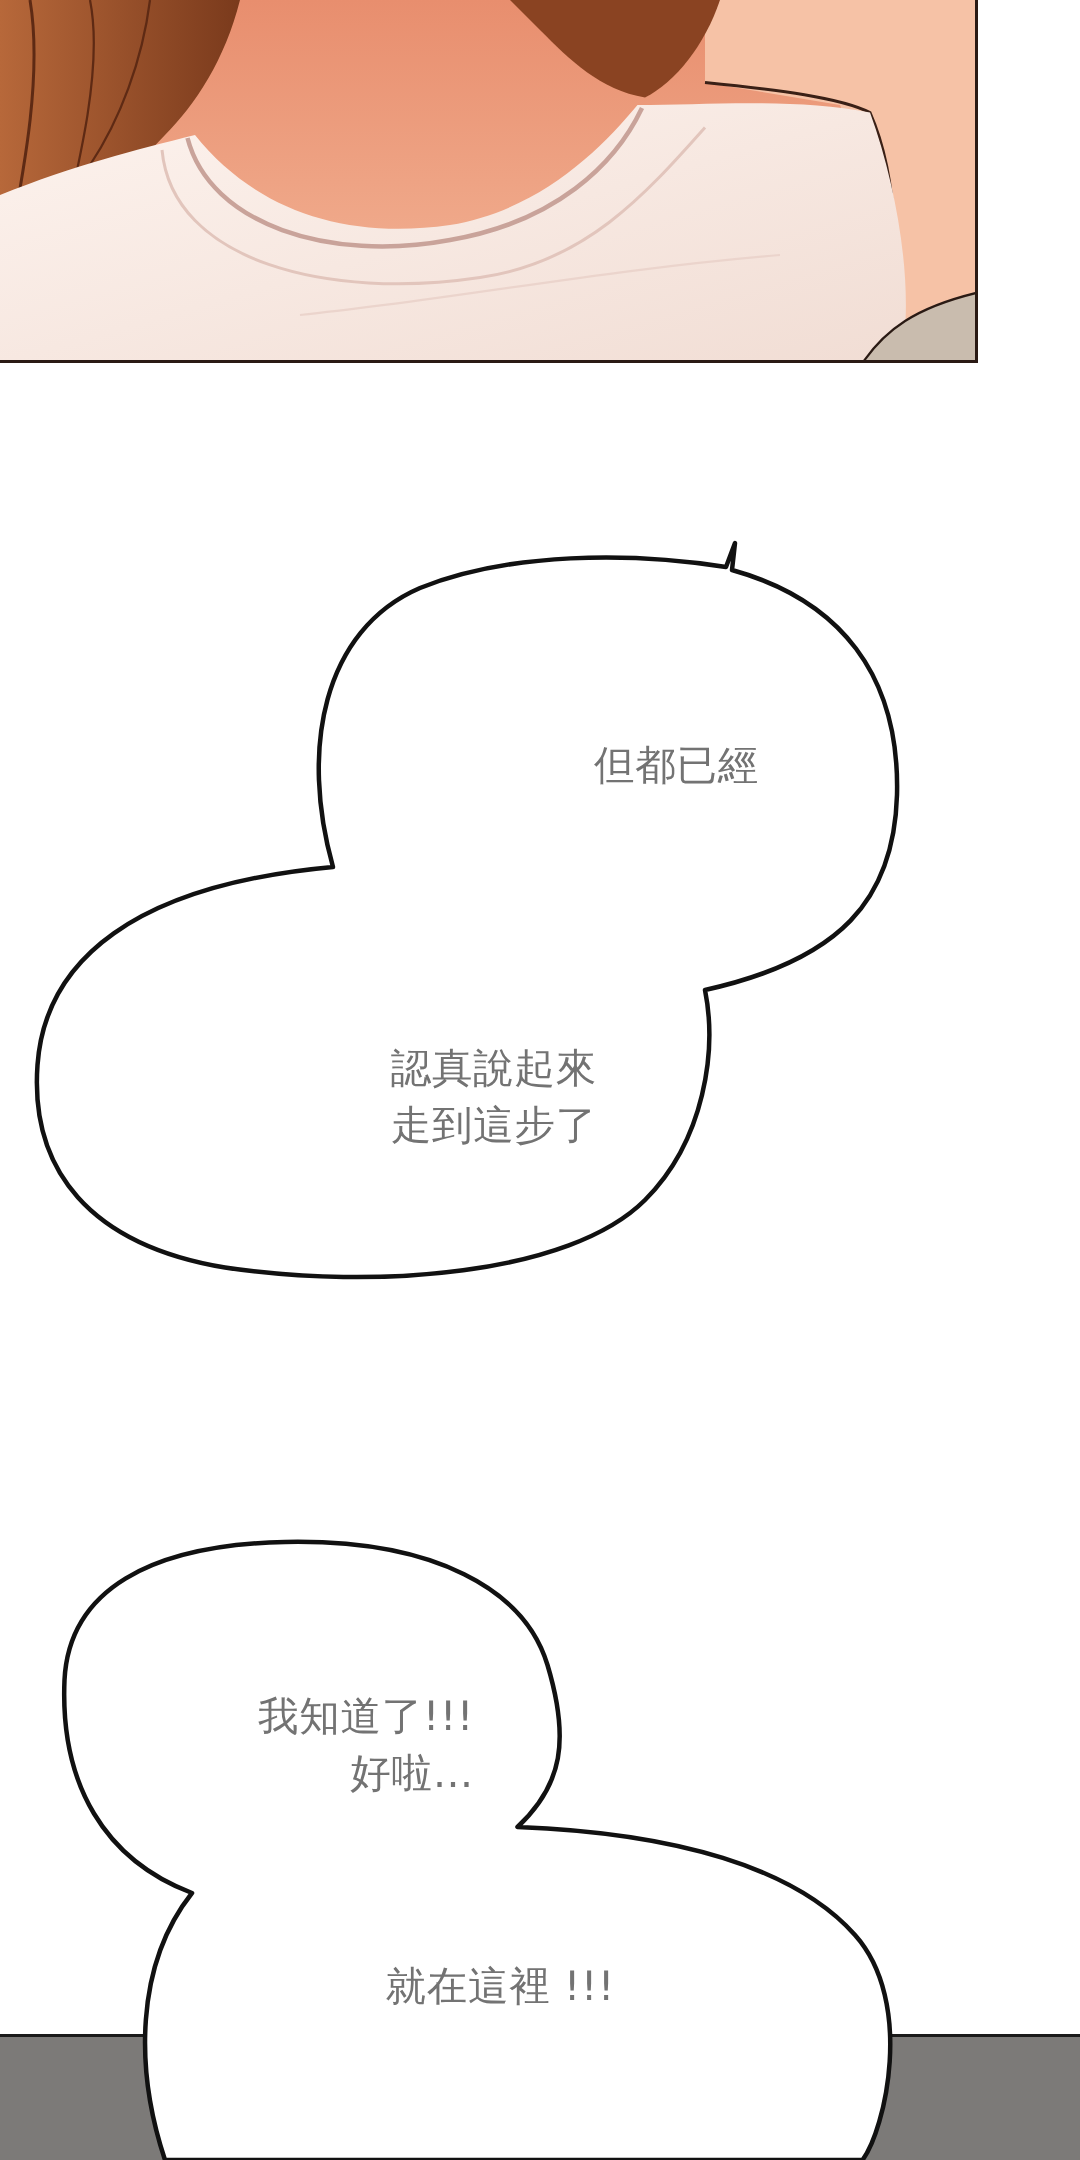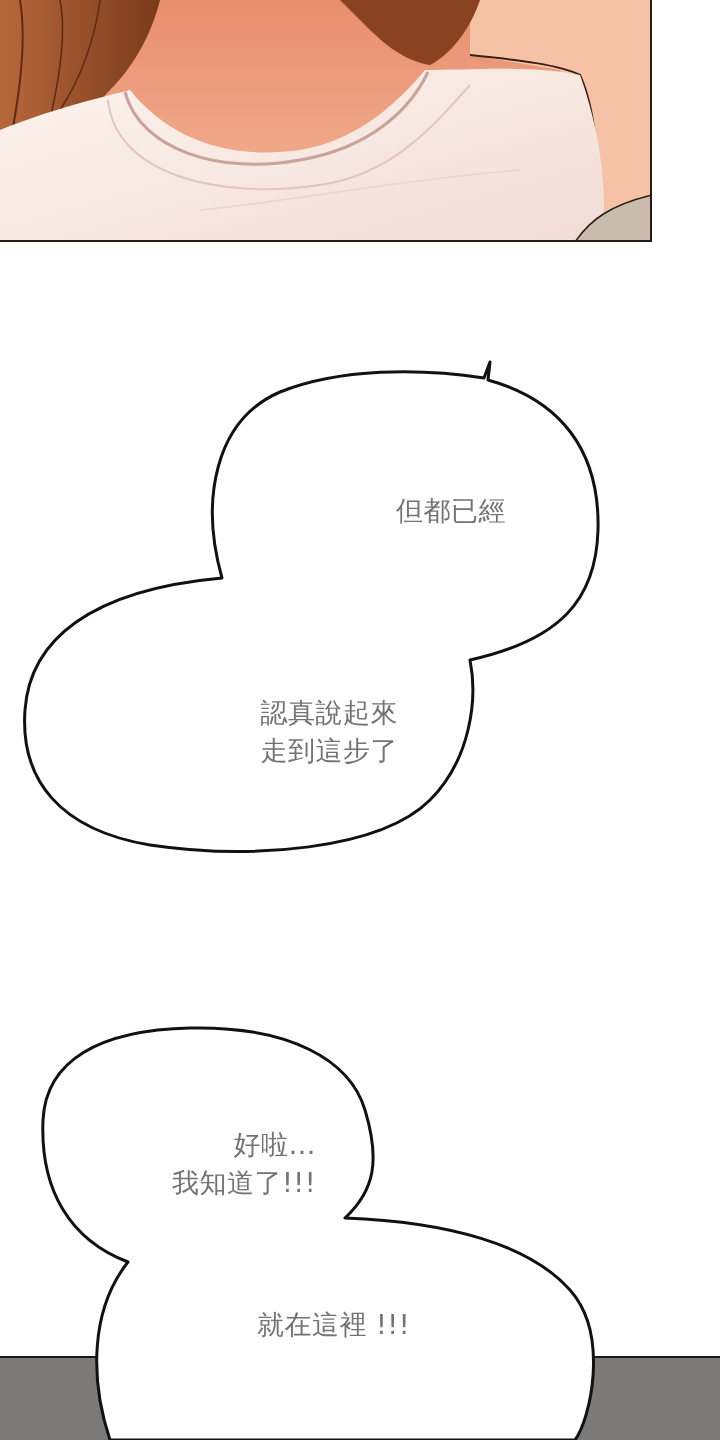--- a/index.html
+++ b/index.html
@@ -99,19 +99,19 @@
 <div class="text-block" style="left:300px; top:478px; width:206px;">
   <div>但都已經</div>
 </div>
 
 <div class="text-block" style="left:98px; top:680px; width:300px;">
   <div>認真說起來</div>
   <div>走到這步了</div>
 </div>
 
 <div class="text-block" style="left:136px; top:1112px; width:180px;">
+  <div>我知道了!!!</div>
   <div>好啦…</div>
-  <div>我知道了!!!</div>
 </div>
 
 <div class="text-block" style="left:230px; top:1292px; width:180px;">
   <div>就在這裡 !!!</div>
 </div>
 
 </body></html>

